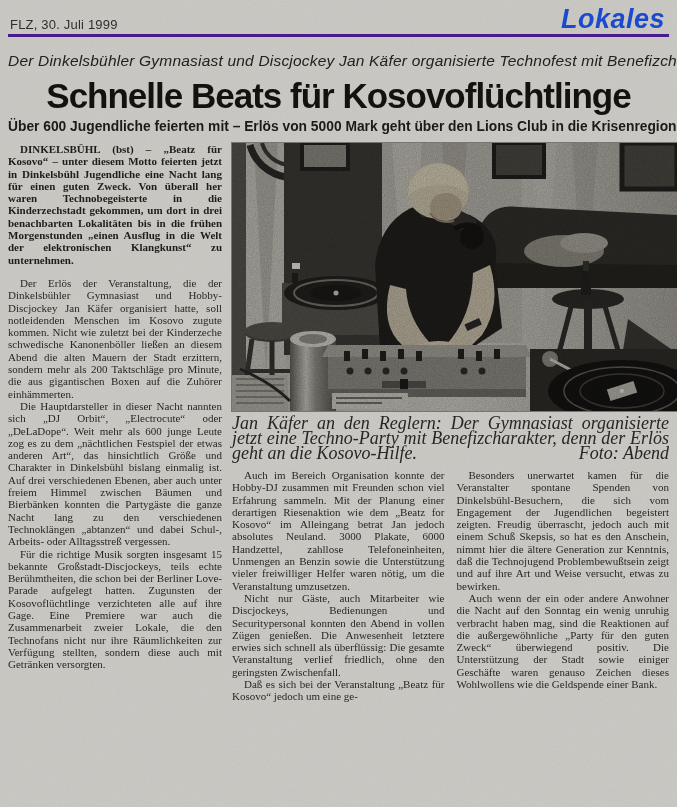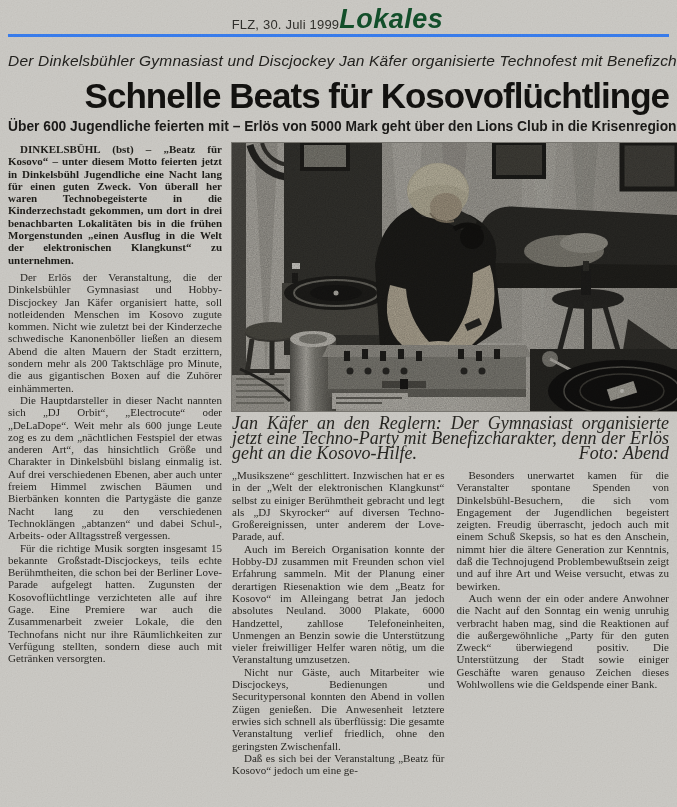--- a/index.html
+++ b/index.html
@@ -8,46 +8,46 @@
     width:677px;height:807px;
     background:#d2d0cb;
     overflow:hidden;
     font-family:"Liberation Serif", serif;
     color:#24231f;
     box-sizing:border-box;
   }
   .inner{position:relative;padding:0 8px;}
   
   .masthead{
-    display:flex;justify-content:center;align-items:flex-end;
+    display:flex;justify-content:space-between;align-items:flex-end;
     padding:6px 2px 2px 2px;
-    border-bottom:3px solid #3b82f6;
+    border-bottom:3px solid #4c1d95;
   }
   .masthead-date{
     font-family:"Liberation Sans", sans-serif;
     font-size:13px;color:#33322e;letter-spacing:.2px;
   }
   .masthead-section{
     font-family:"Liberation Sans", sans-serif;
     font-weight:bold;font-style:italic;
-    font-size:27px;line-height:26px;color:#14532d;
+    font-size:27px;line-height:26px;color:#1d4ed8;
     padding-right:2px;letter-spacing:.5px;
   }
   
   .kicker{
     margin-top:15px;
     font-family:"Liberation Sans", sans-serif;
     font-style:italic;
     font-size:15.5px;color:#242320;
     letter-spacing:.2px;
     white-space:nowrap;
   }
   .headline{
     margin:6px 0 0 0;
-    text-align:right;
+    text-align:center;
     font-family:"Liberation Sans", sans-serif;
     font-weight:bold;
     font-size:35px;line-height:40px;
     letter-spacing:-1px;
     color:#141311;
   }
   .subhead{
     margin-top:3px;
     text-align:center;
     font-family:"Liberation Sans", sans-serif;
@@ -66,21 +66,21 @@
   .col{
     font-size:11px;
     line-height:12.3px;
     text-align:justify;
     color:#2b2a26;
     hyphens:none;
   }
   .col p{margin:0;text-indent:12px;}
   .col p.lead-par{
     font-weight:bold;
-    margin-bottom:5px;
+    margin-bottom:11px;
     color:#201f1b;
   }
   .col-left{width:214px;flex:0 0 214px;}
   .right-block{flex:1 1 auto;min-width:0;}
   .cols-lower{display:flex;gap:12px;margin-top:8px;}
   .cols-lower .col{flex:1 1 0;}
   
   figure.photo{
     margin:0;
     width:445px;height:268px;
@@ -283,21 +283,20 @@
           </svg>
         </figure>
 
         <p class="caption">
           <span>Jan Käfer an den Reglern: Der Gymnasiast organisierte jetzt eine Techno-Party mit Benefizcharakter, denn der Erlös geht an die Kosovo-Hilfe.</span>
           <span class="credit">Foto: Abend</span>
         </p>
 
         <div class="cols-lower">
           <div class="col">
-            <p style="text-indent:0">„Musikszene“ geschlittert. Inzwischen hat er es in der „Welt der elektronischen Klangkunst“ selbst zu einiger Berühmtheit gebracht und legt als „DJ Skyrocker“ auf diversen Techno-Großereignissen, unter anderem der Love-Parade, auf.</p>
             <p>Auch im Bereich Organisation konnte der Hobby-DJ zusammen mit Freunden schon viel Erfahrung sammeln. Mit der Planung einer derartigen Riesenaktion wie dem „Beatz for Kosovo“ im Alleingang betrat Jan jedoch absolutes Neuland. 3000 Plakate, 6000 Handzettel, zahllose Telefoneinheiten, Unmengen an Benzin sowie die Unterstützung vieler freiwilliger Helfer waren nötig, um die Veranstaltung umzusetzen.</p>
             <p>Nicht nur Gäste, auch Mitarbeiter wie Discjockeys, Bedienungen und Securitypersonal konnten den Abend in vollen Zügen genießen. Die Anwesenheit letztere erwies sich schnell als überflüssig: Die gesamte Veranstaltung verlief friedlich, ohne den geringsten Zwischenfall.</p>
             <p>Daß es sich bei der Veranstaltung „Beatz für Kosovo“ jedoch um eine ge-</p>
           </div>
           <div class="col">
             <p>Besonders unerwartet kamen für die Veranstalter spontane Spenden von Dinkelsbühl-Besuchern, die sich vom Engagement der Jugendlichen begeistert zeigten. Freudig überrascht, jedoch auch mit einem Schuß Skepsis, so hat es den Anschein, nimmt hier die ältere Generation zur Kenntnis, daß die Technojugend Problembewußtsein zeigt und auf ihre Art und Weise versucht, etwas zu bewirken.</p>
             <p>Auch wenn der ein oder andere Anwohner die Nacht auf den Sonntag ein wenig unruhig verbracht haben mag, sind die Reaktionen auf die außergewöhnliche „Party für den guten Zweck“ überwiegend positiv. Die Unterstützung der Stadt sowie einiger Geschäfte waren genauso Zeichen dieses Wohlwollens wie die Geldspende einer Bank.</p>
           </div>
         </div>
 

